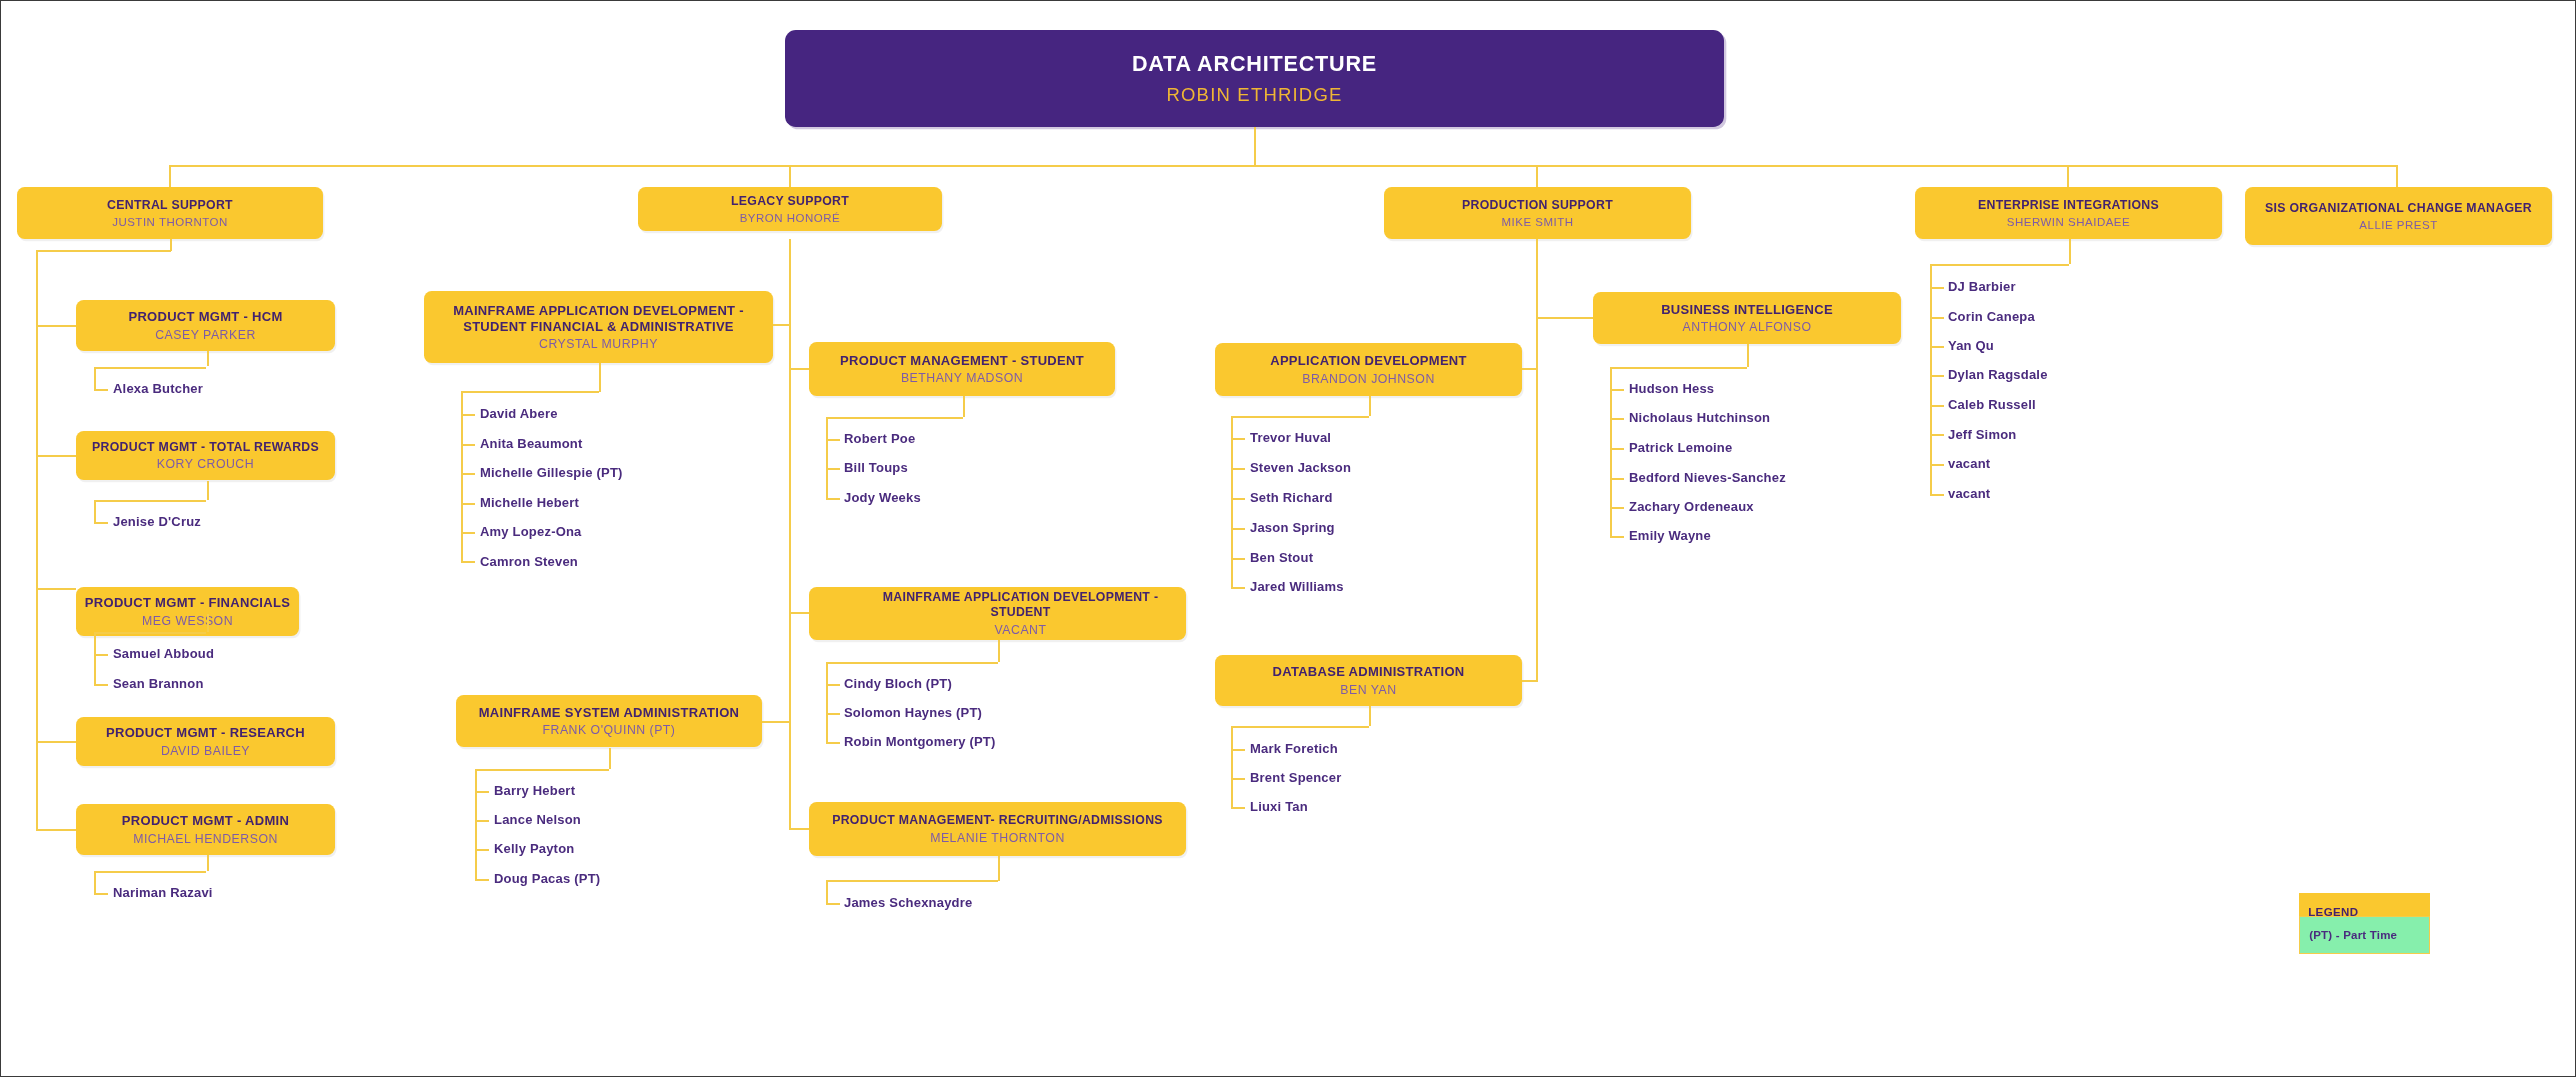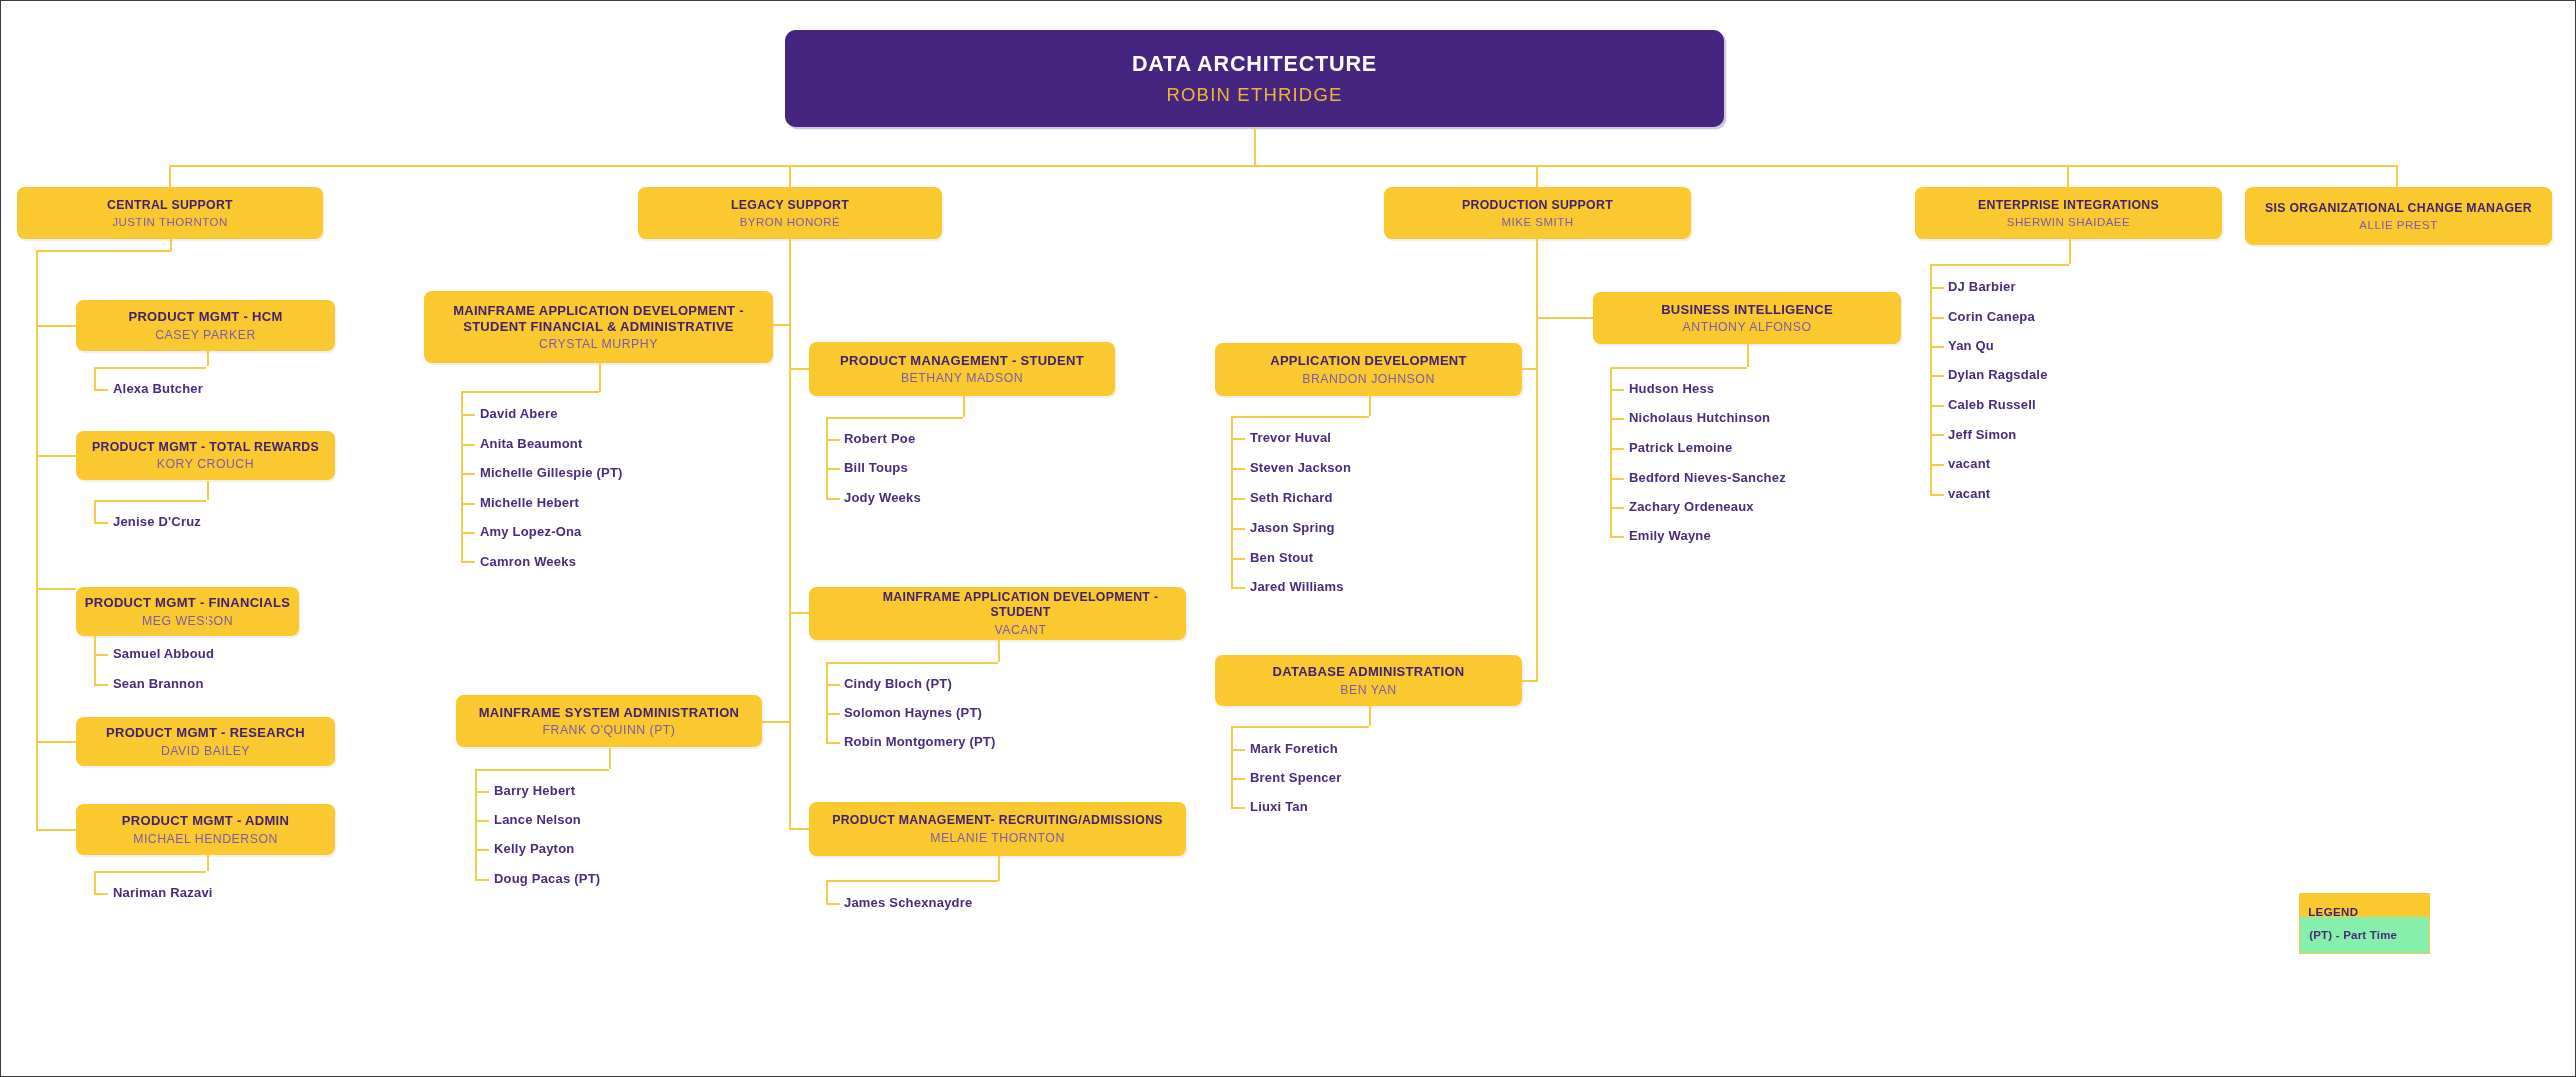--- a/index.html
+++ b/index.html
@@ -52,21 +52,21 @@
       <div class="name">MEG WESSON</div>
     </div>
     <div class="box yellow dept sub" style="left: 75px; top: 716px; width: 259px; height: 49px;">
       <div class="title">PRODUCT MGMT - RESEARCH</div>
       <div class="name">DAVID BAILEY</div>
     </div>
     <div class="box yellow dept sub" style="left: 75px; top: 803px; width: 259px; height: 51px;">
       <div class="title">PRODUCT MGMT - ADMIN</div>
       <div class="name">MICHAEL HENDERSON</div>
     </div>
-    <div class="box yellow dept top" style="left: 637px; top: 186px; width: 304px; height: 52px;">
+    <div class="box yellow dept top" style="left: 637px; top: 186px; width: 304px; height: 44px;">
       <div class="title">LEGACY SUPPORT</div>
       <div class="name">BYRON HONORÉ</div>
     </div>
     <div class="box yellow dept sub" style="left: 423px; top: 290px; width: 349px; height: 72px;">
       <div class="title">MAINFRAME APPLICATION  DEVELOPMENT - STUDENT FINANCIAL &amp; ADMINISTRATIVE</div>
       <div class="name">CRYSTAL MURPHY</div>
     </div>
     <div class="box yellow dept sub" style="left: 808px; top: 341px; width: 306px; height: 54px;">
       <div class="title">PRODUCT MANAGEMENT - STUDENT</div>
       <div class="name">BETHANY MADSON</div>
@@ -136,21 +136,21 @@
     <div class="line" style="left: 460px; top: 443px; width: 14px; height: 1.5px;"></div>
     <div class="line" style="left: 460px; top: 472px; width: 14px; height: 1.5px;"></div>
     <div class="line" style="left: 460px; top: 502px; width: 14px; height: 1.5px;"></div>
     <div class="line" style="left: 460px; top: 531px; width: 14px; height: 1.5px;"></div>
     <div class="line" style="left: 460px; top: 560px; width: 14px; height: 1.5px;"></div>
     <div class="member" style="left: 479px; top: 406px;">David Abere</div>
     <div class="member" style="left: 479px; top: 436px;">Anita Beaumont</div>
     <div class="member" style="left: 479px; top: 465px;">Michelle Gillespie (PT)</div>
     <div class="member" style="left: 479px; top: 495px;">Michelle Hebert</div>
     <div class="member" style="left: 479px; top: 524px;">Amy Lopez-Ona</div>
-    <div class="member" style="left: 479px; top: 554px;">Camron Weeks</div>
+    <div class="member" style="left: 479px; top: 554px;">Camron Steven</div>
     <div class="line" style="left: 962px; top: 395px; width: 1.5px; height: 21px;"></div>
     <div class="line" style="left: 825px; top: 416px; width: 137px; height: 1.5px;"></div>
     <div class="line" style="left: 825px; top: 416px; width: 1.5px; height: 83px;"></div>
     <div class="line" style="left: 825px; top: 438px; width: 14px; height: 1.5px;"></div>
     <div class="line" style="left: 825px; top: 467px; width: 14px; height: 1.5px;"></div>
     <div class="line" style="left: 825px; top: 497px; width: 14px; height: 1.5px;"></div>
     <div class="member" style="left: 843px; top: 431px;">Robert Poe</div>
     <div class="member" style="left: 843px; top: 460px;">Bill Toups</div>
     <div class="member" style="left: 843px; top: 490px;">Jody Weeks</div>
     <div class="line" style="left: 608px; top: 747px; width: 1.5px; height: 21px;"></div>

